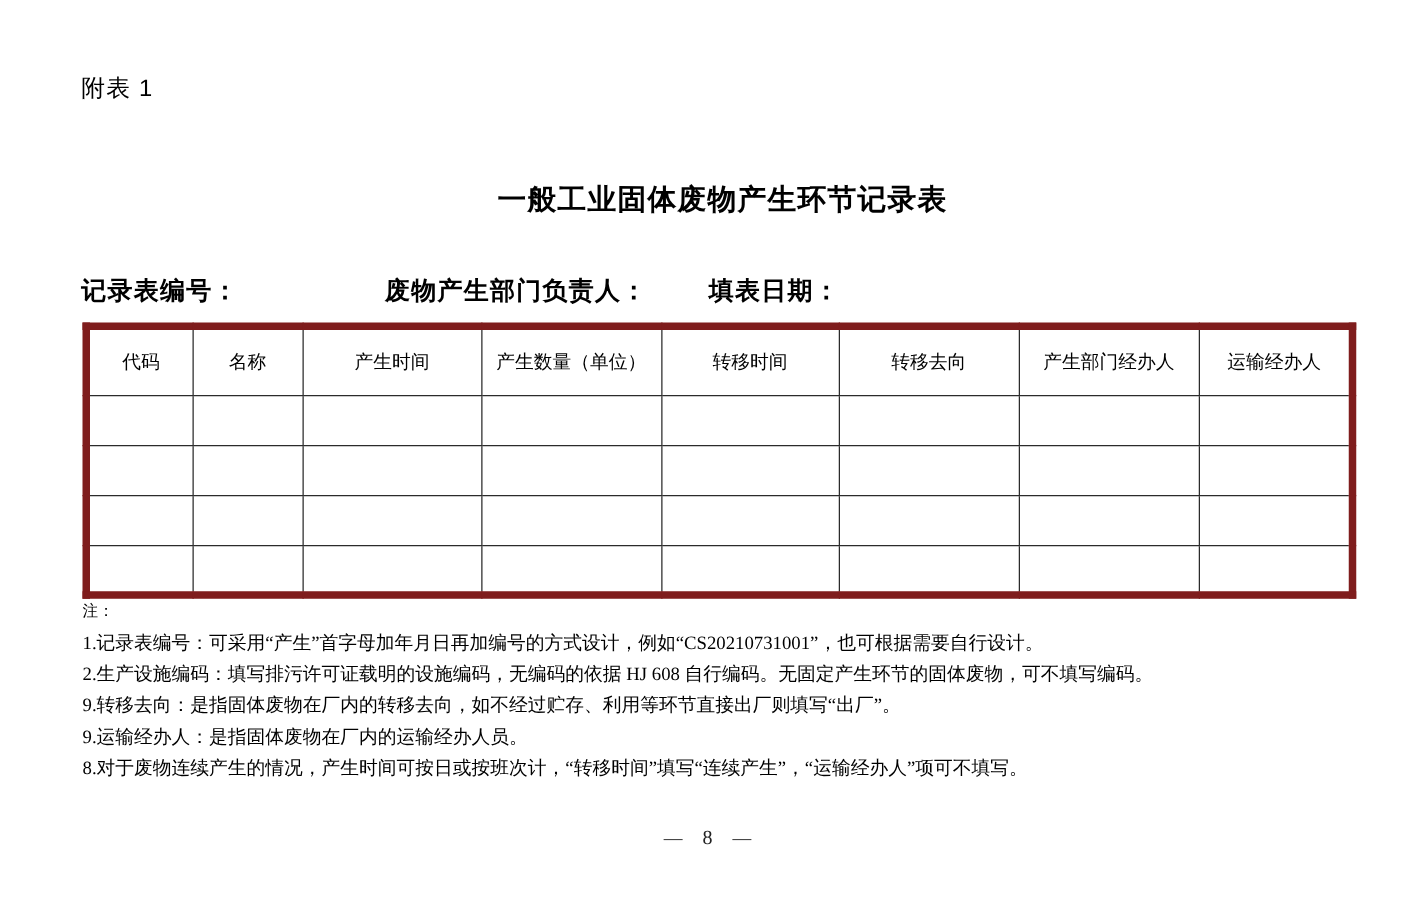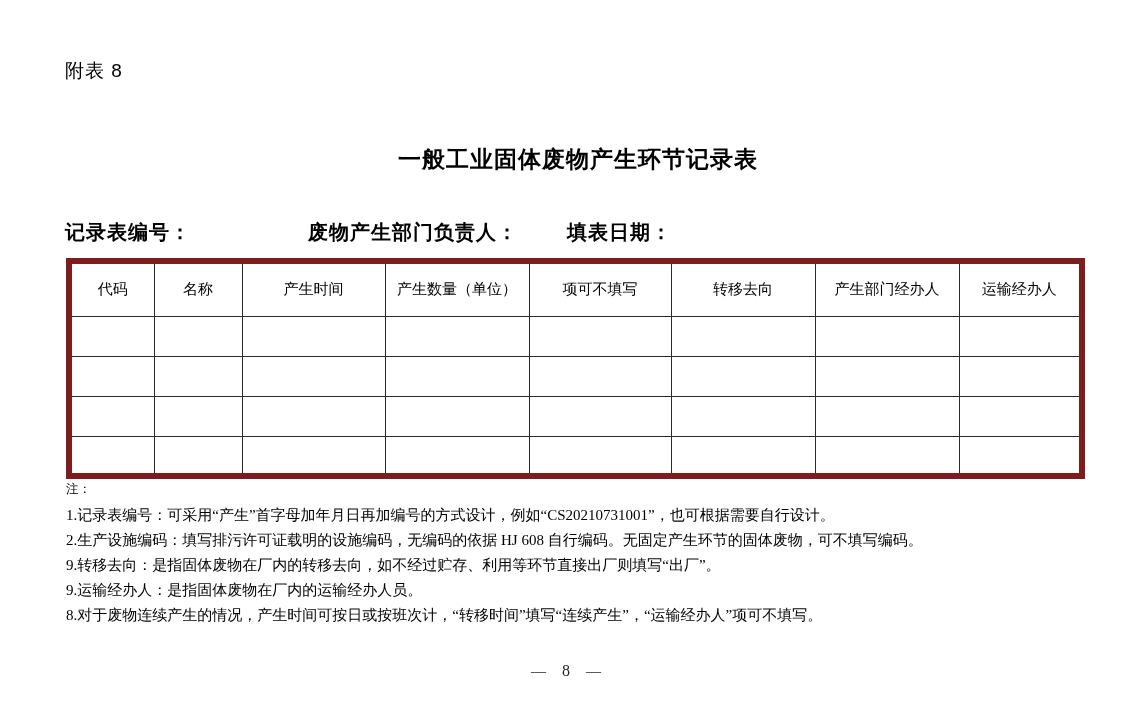--- a/index.html
+++ b/index.html
@@ -95,21 +95,21 @@
     align-items: center;
     gap: 16px;
     font-size: 16px;
     color: #222;
   }
   .page-footer .dash { font-size: 15px; }
 </style>
 </head>
 <body>
 
-<div class="appendix-label">附表 8</div>
+<div class="appendix-label">附表 1</div>
 
 <div class="doc-title">一般工业固体废物产生环节记录表</div>
 
 <div class="form-header">
   <span>记录表编号：</span>
   <span>废物产生部门负责人：</span>
   <span>填表日期：</span>
 </div>
 
 <table class="record-table">
@@ -122,21 +122,21 @@
     <col style="width:144px">
     <col style="width:144px">
     <col style="width:123px">
   </colgroup>
   <thead>
     <tr>
       <th>代码</th>
       <th>名称</th>
       <th>产生时间</th>
       <th>产生数量（单位）</th>
-      <th>项可不填写</th>
+      <th>转移时间</th>
       <th>转移去向</th>
       <th>产生部门经办人</th>
       <th>运输经办人</th>
     </tr>
   </thead>
   <tbody>
     <tr>
       <td></td>
         <td></td>
         <td></td>

